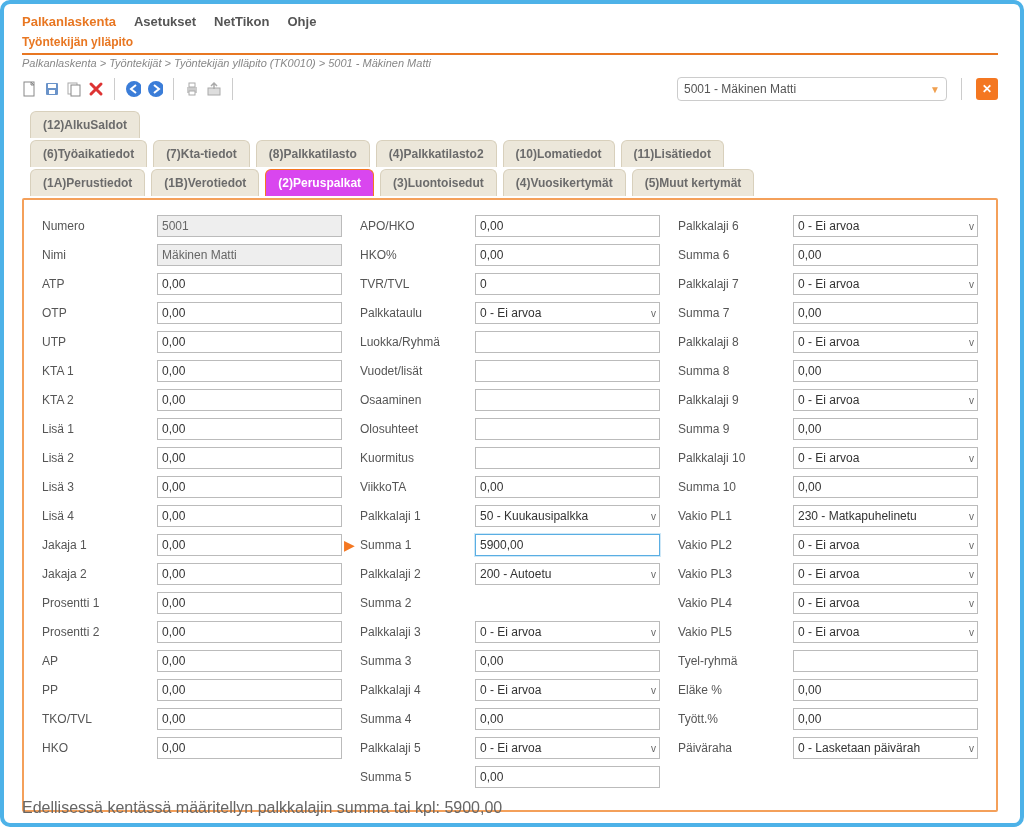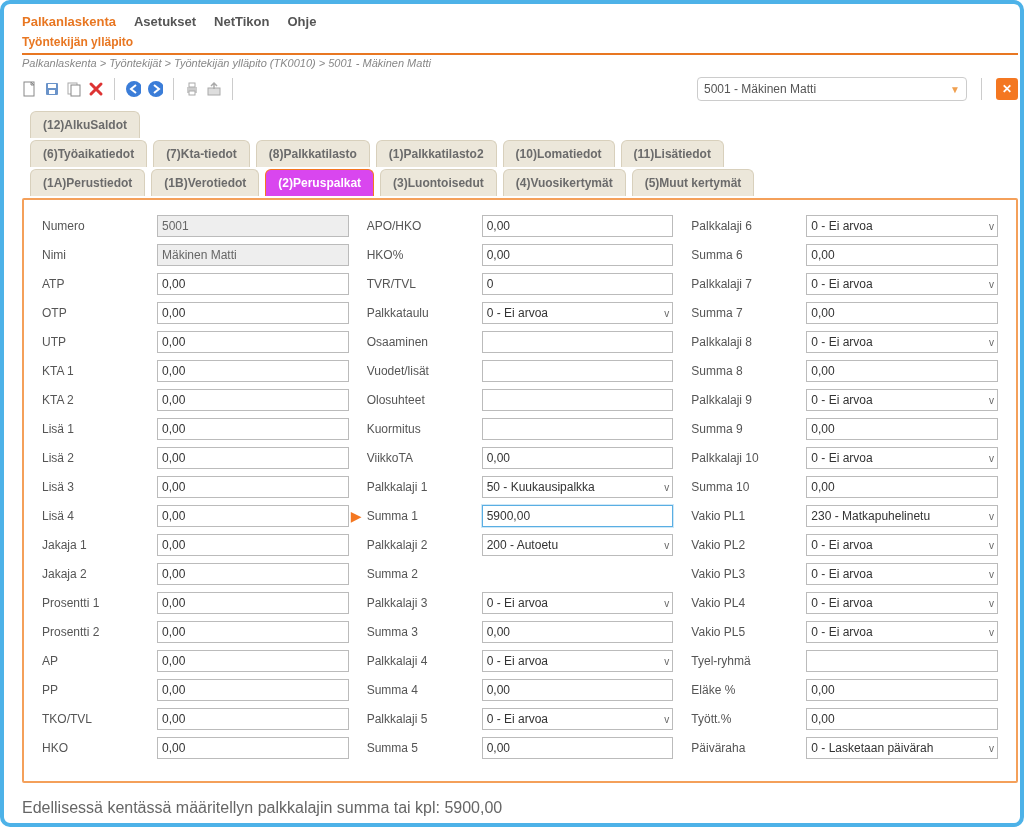--- a/index.html
+++ b/index.html
@@ -1,17 +1,17 @@
 <!DOCTYPE html>
 <html><head>
 <meta charset="utf-8">
 <style>
 * { box-sizing: border-box; margin: 0; padding: 0; }
 body { font-family: Verdana, Arial, sans-serif; font-size: 12px; color: #555; background: #fff; }
-.window { border: 4px solid #4db2e8; border-radius: 10px; width: 1024px; height: 827px; margin: 0 auto; padding: 10px 2px 0 18px; position: relative; }
+.window { border: 4px solid #4db2e8; border-radius: 10px; width: 1024px; height: 827px; margin: 0 auto; padding: 10px 22px 0 18px; position: relative; }
 .menubar { display: flex; gap: 18px; font-weight: bold; font-size: 13px; color: #555; margin-bottom: 6px; }
 .menubar .active { color: #e87722; }
 .page-title { color: #e87722; font-weight: bold; font-size: 12px; border-bottom: 2px solid #e87722; padding-bottom: 4px; margin-bottom: 2px; }
 .breadcrumb { color: #888; font-style: italic; font-size: 11px; margin-bottom: 8px; }
 .toolbar-row { display: flex; align-items: center; justify-content: space-between; margin-bottom: 10px; }
 .toolbar-left { display: flex; align-items: center; gap: 6px; }
 .tb-sep { width:1px; height:22px; background:#ccc; margin:0 4px; }
 .tb-icon { width:16px; height:16px; display:inline-flex; align-items:center; justify-content:center; cursor:pointer; }
 .toolbar-right { display:flex; align-items:center; gap:10px; }
 .employee-select { width:270px; height:24px; border:1px solid #ccc; border-radius:4px; background:#fff; display:flex; align-items:center; justify-content:space-between; padding:0 6px; font-size:12px; color:#555; }
@@ -117,21 +117,21 @@
   </div>
 
   <div class="tabs-area">
     <div class="tab-row" id="tabrow0">
         <div class="tab">(12)AlkuSaldot</div>
       </div>
     <div class="tab-row" id="tabrow1">
         <div class="tab">(6)Työaikatiedot</div>
         <div class="tab">(7)Kta-tiedot</div>
         <div class="tab">(8)Palkkatilasto</div>
-        <div class="tab">(1)Palkkatilasto2</div>
+        <div class="tab">(4)Palkkatilasto2</div>
         <div class="tab">(10)Lomatiedot</div>
         <div class="tab">(11)Lisätiedot</div>
       </div>
     <div class="tab-row" id="tabrow2">
         <div class="tab">(1A)Perustiedot</div>
         <div class="tab">(1B)Verotiedot</div>
         <div class="tab active">(2)Peruspalkat</div>
         <div class="tab">(3)Luontoisedut</div>
         <div class="tab">(4)Vuosikertymät</div>
         <div class="tab">(5)Muut kertymät</div>
@@ -232,25 +232,29 @@
             <input class="finput" value="0" style="">
           </div>
           <div class="frow">
             <div class="flabel">Palkkataulu</div>
             <div class="sel-wrap">
               <input class="finput sel" value="0 - Ei arvoa" style="">
               <span class="sel-arrow">v</span>
             </div>
           </div>
           <div class="frow">
+            <div class="flabel">Luokka/Ryhmä</div>
+            <input class="finput" style="">
+          </div>
+          <div class="frow">
+            <div class="flabel">Vuodet/lisät</div>
+            <input class="finput" style="">
+          </div>
+          <div class="frow">
             <div class="flabel">Osaaminen</div>
-            <input class="finput" style="">
-          </div>
-          <div class="frow">
-            <div class="flabel">Vuodet/lisät</div>
             <input class="finput" style="">
           </div>
           <div class="frow">
             <div class="flabel">Olosuhteet</div>
             <input class="finput" style="">
           </div>
           <div class="frow">
             <div class="flabel">Kuormitus</div>
             <input class="finput" style="">
           </div>

